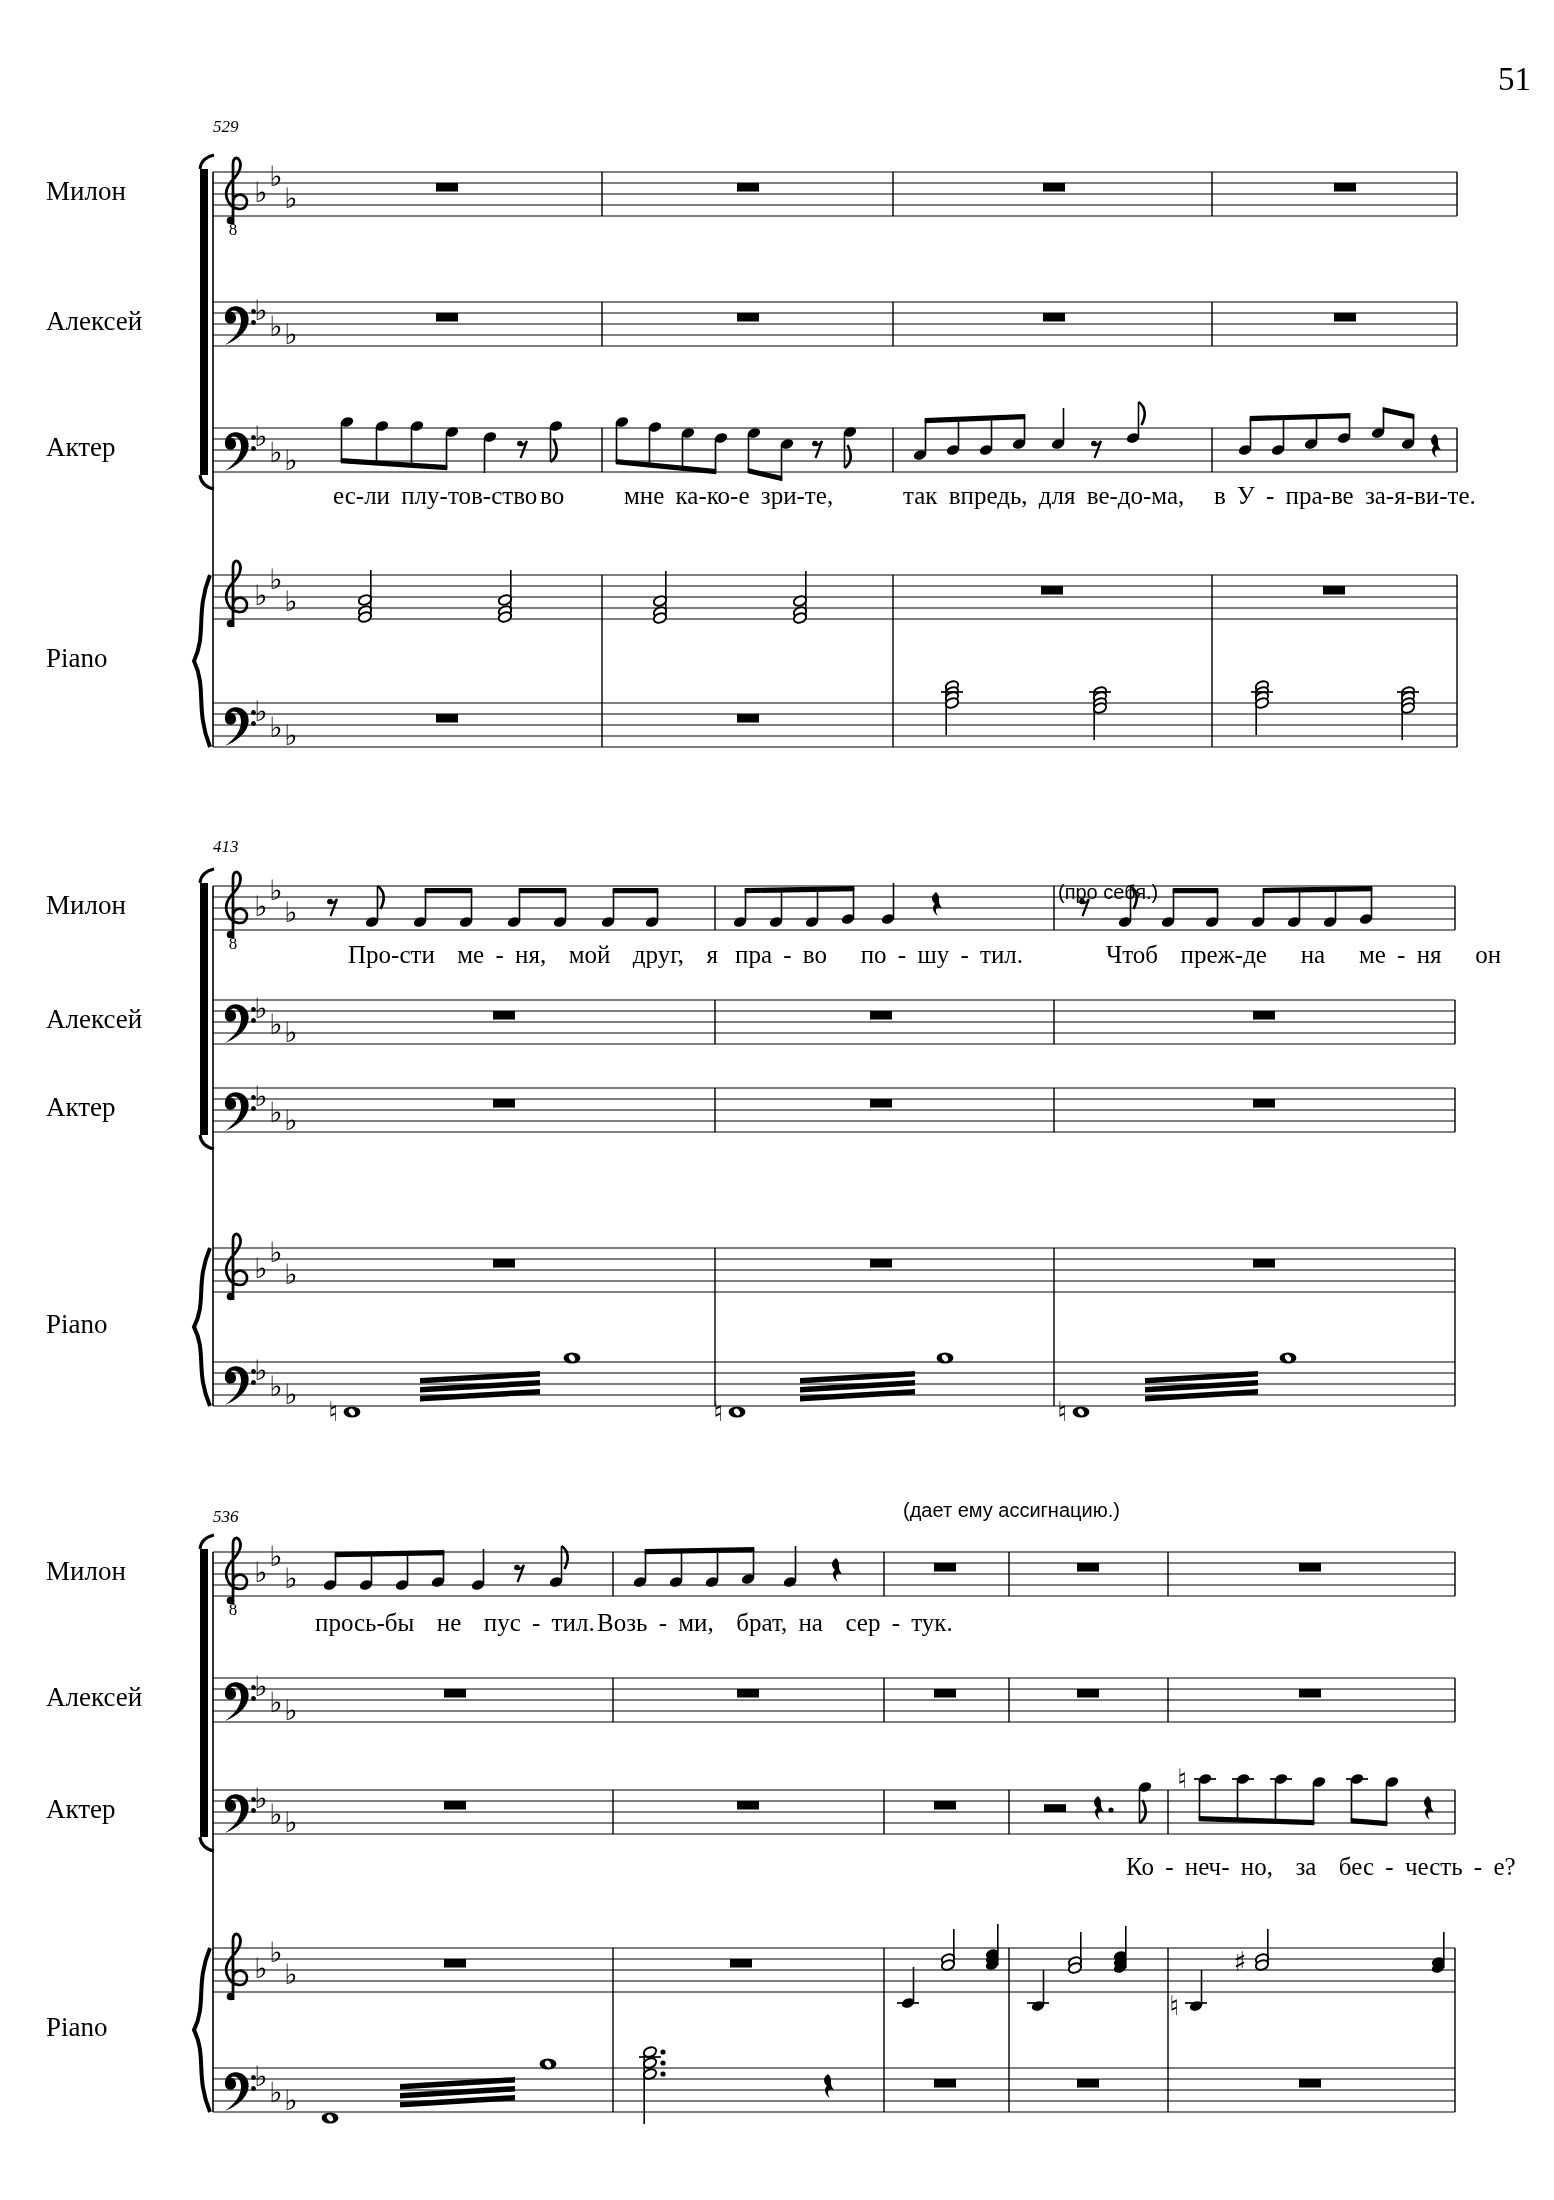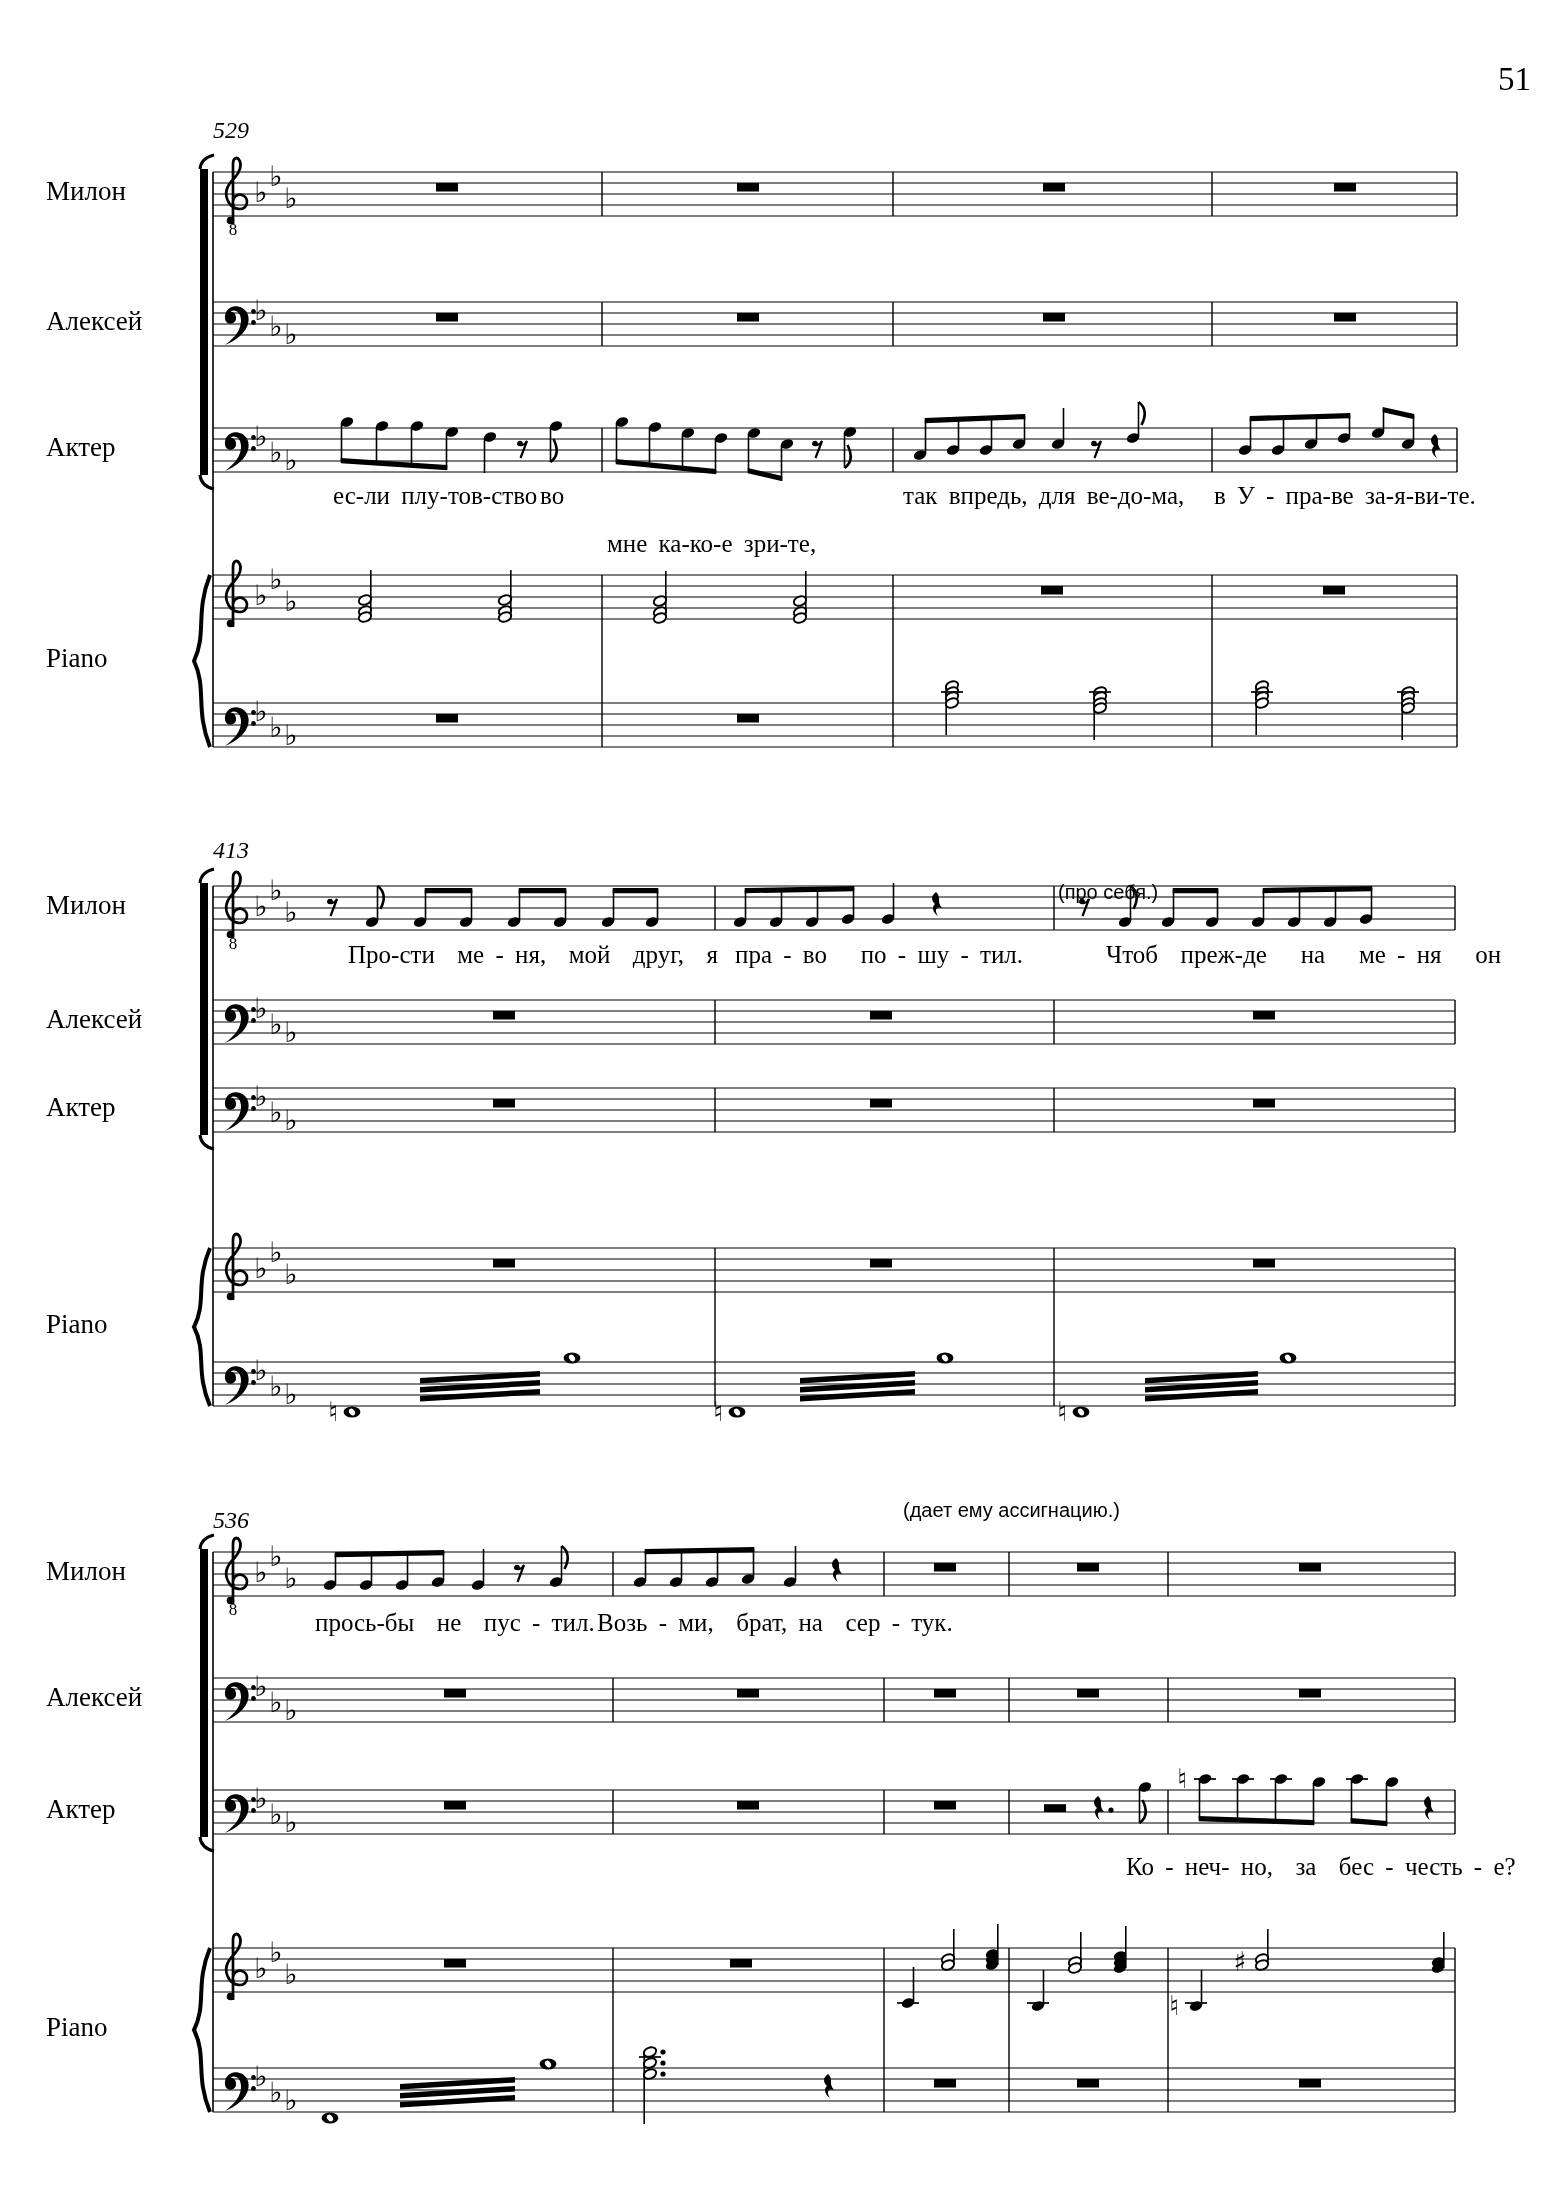--- a/index.html
+++ b/index.html
@@ -1,21 +1,21 @@
 <!DOCTYPE html>
 <html><head>
 <meta charset="utf-8">
 <style>
   html,body{margin:0;padding:0;background:#888;}
   .page{position:relative;width:1554px;height:2200px;background:#ffffff;
         font-family:"Liberation Serif",serif;color:#000;overflow:hidden;}
   svg.score{position:absolute;left:0;top:0;}
   .txt{position:absolute;line-height:1.05;}
   .pageno{font-size:33px;}
-  .mnum{font-style:italic;font-size:24px;}
+  .mnum{font-style:italic;font-size:17px;}
   .label{width:150px;text-align:left;font-size:27px;}
   .lyric{font-size:25px;white-space:pre;word-spacing:5px;}
   .ann{font-family:"Liberation Sans",sans-serif;font-size:20px;}
 </style>
 </head>
 <body>
 
 <div class="page">
   <svg class="score" id="scoresvg" width="1554" height="2200" viewBox="0 0 1554 2200">
       <g>
@@ -625,21 +625,21 @@
   <div class="txt label" style="left:46px;top:1093px;">Актер</div>
   <div class="txt label" style="left:46px;top:1310px;">Piano</div>
 
   <div class="txt label" style="left:46px;top:1557px;">Милон</div>
   <div class="txt label" style="left:46px;top:1683px;">Алексей</div>
   <div class="txt label" style="left:46px;top:1795px;">Актер</div>
   <div class="txt label" style="left:46px;top:2013px;">Piano</div>
 
   <div class="txt lyric" style="left:333px;top:483px;">ес-ли плу-тов-ство</div>
   <div class="txt lyric" style="left:540px;top:483px;">во</div>
-  <div class="txt lyric" style="left:607px;top:483px;margin-top:48px;">мне ка-ко-е зри-те,</div>
+  <div class="txt lyric" style="left:624px;top:483px;">мне ка-ко-е зри-те,</div>
   <div class="txt lyric" style="left:903px;top:483px;">так впредь, для ве-до-ма,</div>
   <div class="txt lyric" style="left:1214px;top:483px;">в У - пра-ве за-я-ви-те.</div>
 
   <div class="txt lyric" style="left:348px;top:942px;">Про-сти  ме - ня,  мой  друг,  я</div>
   <div class="txt lyric" style="left:735px;top:942px;">пра - во   по - шу - тил.</div>
   <div class="txt lyric" style="left:1106px;top:942px;">Чтоб  преж-де   на   ме - ня   он</div>
 
   <div class="txt lyric" style="left:315px;top:1610px;">прось-бы  не  пус - тил.</div>
   <div class="txt lyric" style="left:597px;top:1610px;">Возь - ми,  брат, на  сер - тук.</div>
   <div class="txt lyric" style="left:1126px;top:1854px;">Ко - неч- но,  за  бес - честь - е?</div>

